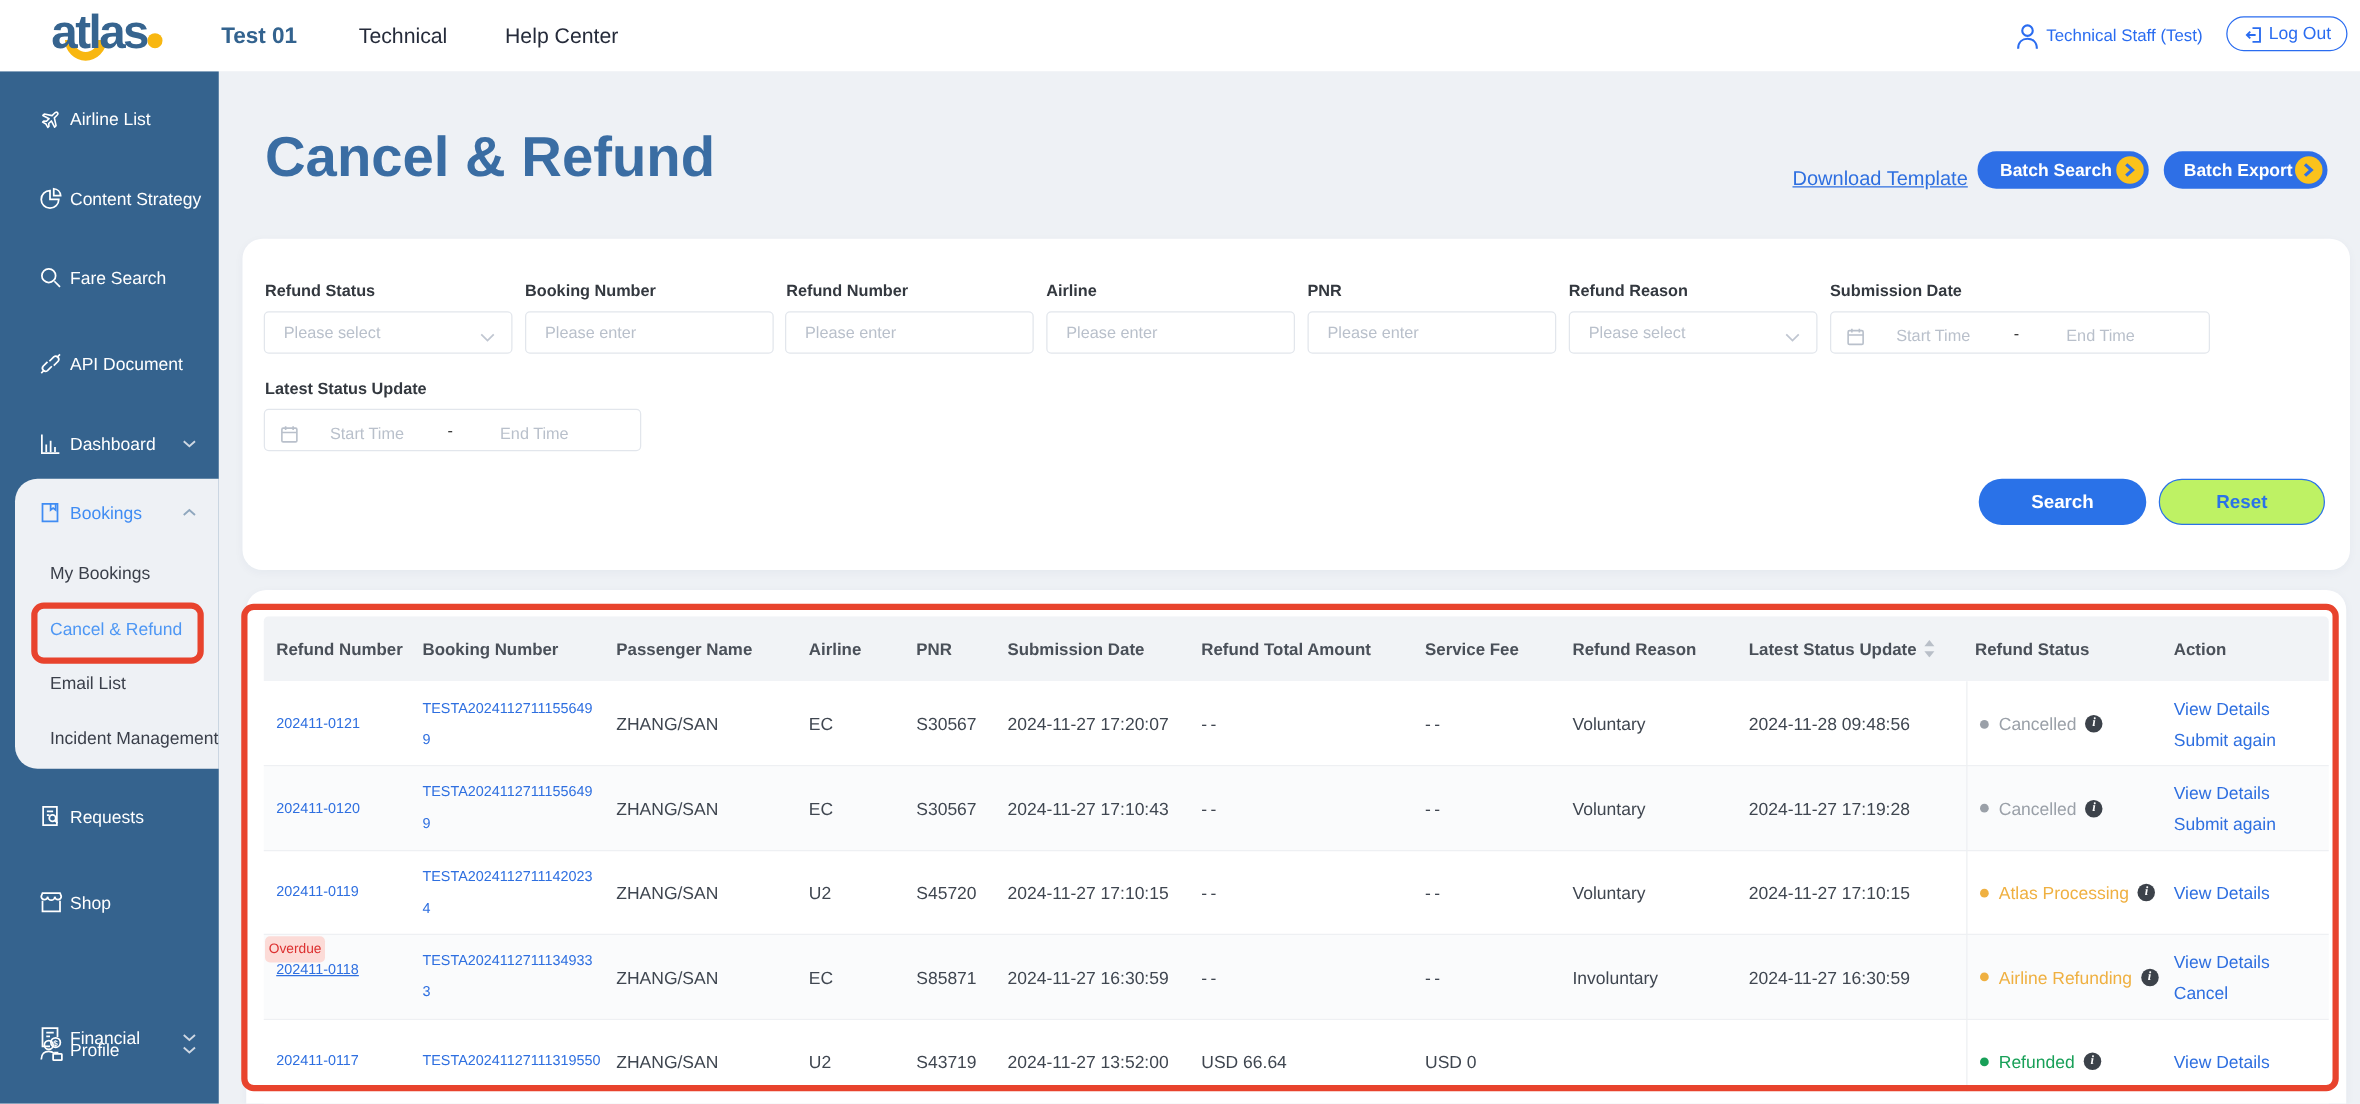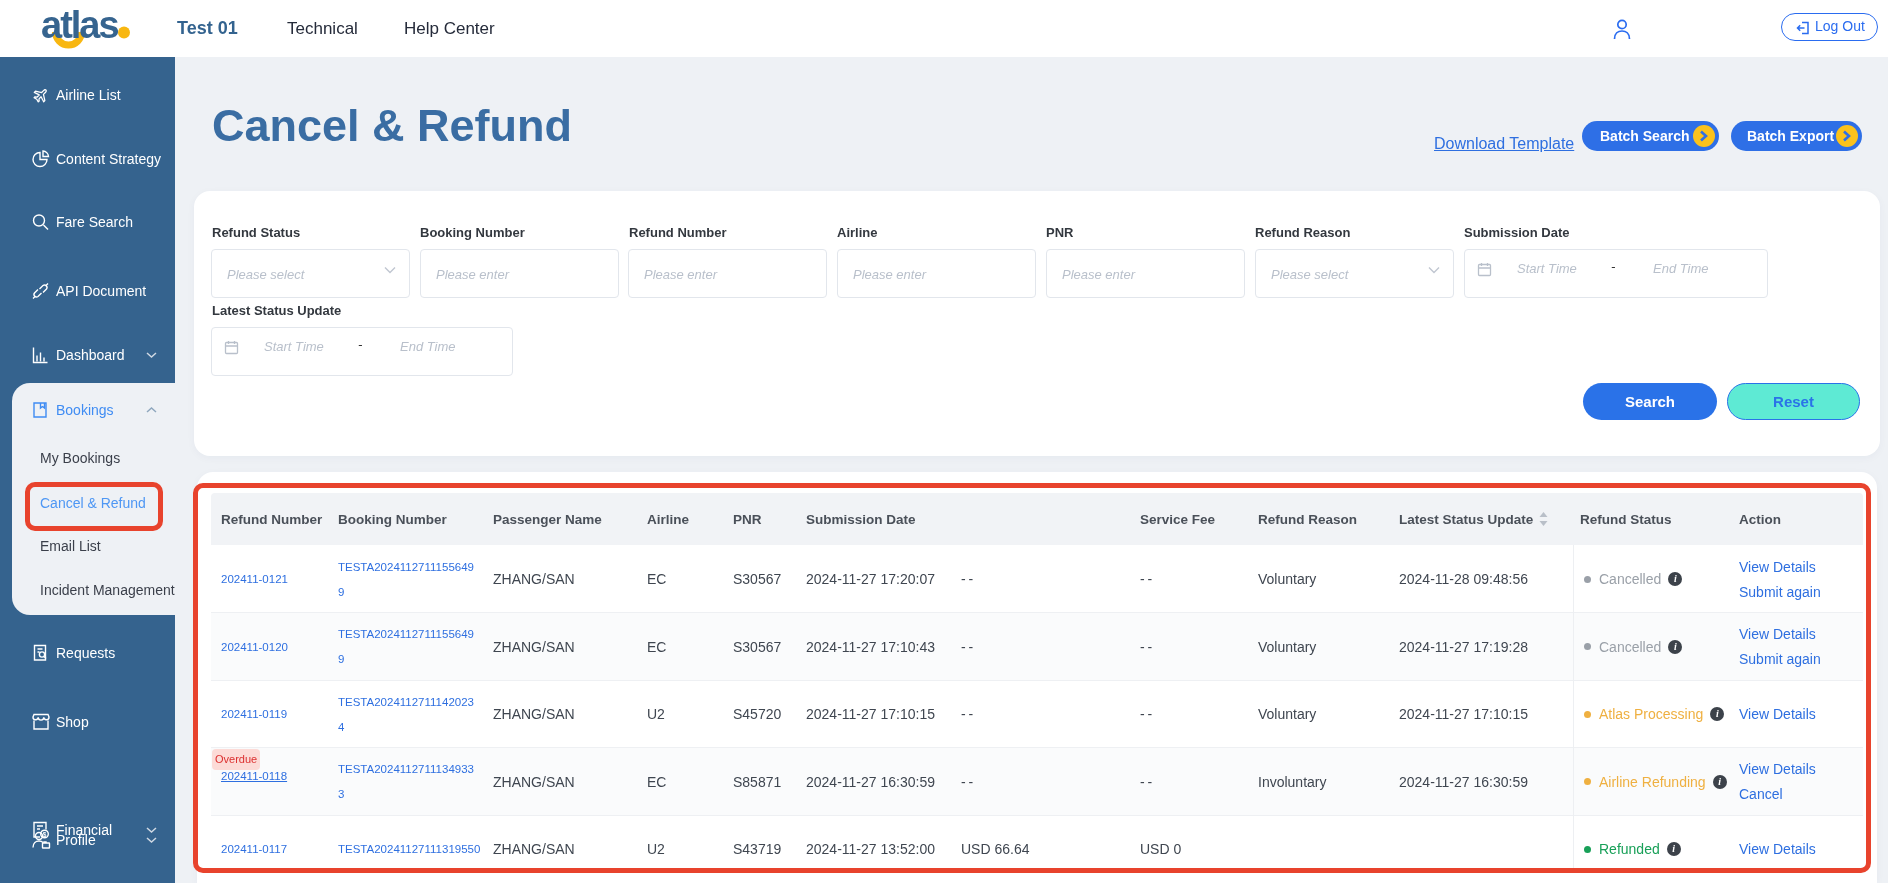--- a/index.html
+++ b/index.html
@@ -23,21 +23,21 @@
   
   #title { position:absolute; left:212px; top:100px; color:#3a6da3; font-size:45px; font-weight:bold; letter-spacing:0px; }
 
   .pillbtn { position:absolute; height:30px; border-radius:15px; background:#2e6fe6; color:#fff; font-size:14px; font-weight:bold; }
   .pillbtn .yc { position:absolute; right:4px; top:4px; width:22px; height:22px; border-radius:50%; background:#fbc21c; }
 
   
   .card { position:absolute; background:#fff; border-radius:16px; box-shadow:0 2px 8px rgba(30,60,90,0.04); }
 
   .flabel { position:absolute; color:#33383f; font-size:13px; font-weight:bold; }
-  .finput { position:absolute; height:49px; border:1px solid #e2e6ec; border-radius:4px; background:#fff; color:#b9c0cb; font-size:13px;font-style:italic; }
+  .finput { position:absolute; height:34px; border:1px solid #e2e6ec; border-radius:4px; background:#fff; color:#b9c0cb; font-size:13px; }
   .finput .ph { position:absolute; left:15px; top:50%; transform:translateY(-50%); }
 
   
   .th { position:absolute; color:#4a5059; font-size:13.5px; font-weight:bold; top:0; height:52px; display:flex; align-items:center; }
   .cell { position:absolute; color:#3f4650; font-size:14px; line-height:25px; }
   .f12 { font-size:11.5px; }
   .link { color:#2e6fe0; }
 
   .red-annot { position:absolute; border:5px solid #e8432d; border-radius:10px; z-index:40; }
 </style>
@@ -52,20 +52,21 @@
       <circle cx="83" cy="27.5" r="6" fill="#f8b711"></circle>
     </svg>
   </div>
   <div class="navtxt" style="left:177px; color:#33638f; font-weight:bold; font-size:18px;">Test 01</div>
   <div class="navtxt" style="left:287px;">Technical</div>
   <div class="navtxt" style="left:404px;">Help Center</div>
   <svg class="abs" style="left:1612px; top:18px;" width="20" height="22" viewBox="0 0 20 22" fill="none" stroke="#2a6cf0" stroke-width="1.7">
     <circle cx="10" cy="6.5" r="4.2"></circle>
     <path d="M 2.5 21 C 2.5 15.5 6 13 10 13 C 14 13 17.5 15.5 17.5 21"></path>
   </svg>
+  <div class="navtxt" style="left:1637px; color:#2a6cf0; font-size:13.5px;">Technical Staff (Test)</div>
   <div class="abs" style="left:1781px; top:13px; width:97px; height:28px; border:1px solid #2a6cf0; border-radius:14px;">
     <svg class="abs" style="left:14px; top:7px;" width="14" height="14" viewBox="0 0 14 14" fill="none" stroke="#2a6cf0" stroke-width="1.5">
       <path d="M 6 1.5 H 12 V 12.5 H 6"></path>
       <path d="M 8.5 7 H 1.5 M 4.2 4.3 L 1.5 7 L 4.2 9.7"></path>
     </svg>
     <div class="abs" style="left:33px; top:4px; color:#2a6cf0; font-size:14px;">Log Out</div>
   </div>
 </div>
 
 <div id="sidebar">
@@ -238,33 +239,34 @@
   <svg class="abs" style="left:12px; top:12px;" width="15" height="15" viewBox="0 0 15 15" fill="none" stroke="#b9c0cb" stroke-width="1.3">
     <rect x="1.5" y="2.5" width="12" height="11" rx="1"></rect>
     <path d="M 1.5 6 H 13.5 M 4.5 1 V 4 M 10.5 1 V 4"></path>
   </svg>
   <span class="abs" style="left:52px; top:11px;">Start Time</span>
   <span class="abs" style="left:146px; top:9px; color:#333;">-</span>
   <span class="abs" style="left:188px; top:11px;">End Time</span>
 </div>
 
 <div class="abs" style="left:1583px; top:383px; width:134px; height:37px; border-radius:19px; background:#2a72e8; color:#fff; font-size:15px; font-weight:bold; text-align:center; line-height:37px;">Search</div>
-<div class="abs" style="left:1727px; top:383px; width:133px; height:37px; border-radius:19px; background:#5eead4; border:1px solid #2a72e8; color:#2a72e8; font-size:15px; font-weight:bold; text-align:center; line-height:35px;">Reset</div>
+<div class="abs" style="left:1727px; top:383px; width:133px; height:37px; border-radius:19px; background:#bef264; border:1px solid #2a72e8; color:#2a72e8; font-size:15px; font-weight:bold; text-align:center; line-height:35px;">Reset</div>
 
 <div class="card" style="left:197px; top:472px; width:1680px; height:411px; border-radius:16px 16px 0 0;"></div>
 
 <div id="table" class="abs" style="left:197px; top:493px; width:1680px; height:390px; overflow:hidden;">
 
   <div class="abs" style="left:14px; top:0; width:1652px; height:52px; background:#f1f3f6; border-radius:4px 4px 0 0;"></div>
   <div class="th" style="left:24px;">Refund Number</div>
   <div class="th" style="left:141px;">Booking Number</div>
   <div class="th" style="left:296px;">Passenger Name</div>
   <div class="th" style="left:450px;">Airline</div>
   <div class="th" style="left:536px;">PNR</div>
   <div class="th" style="left:609px;">Submission Date</div>
+  <div class="th" style="left:764px;">Refund Total Amount</div>
   <div class="th" style="left:943px;">Service Fee</div>
   <div class="th" style="left:1061px;">Refund Reason</div>
   <div class="th" style="left:1202px;">Latest Status Update
     <svg style="margin-left:6px;" width="9" height="14" viewBox="0 0 9 14" fill="#b9bfc8">
         <path d="M 4.5 0 L 8.5 5 H 0.5 Z"></path>
         <path d="M 4.5 14 L 0.5 9 H 8.5 Z"></path>
       </svg>
   </div>
   <div class="th" style="left:1383px;">Refund Status</div>
   <div class="th" style="left:1542px;">Action</div>

